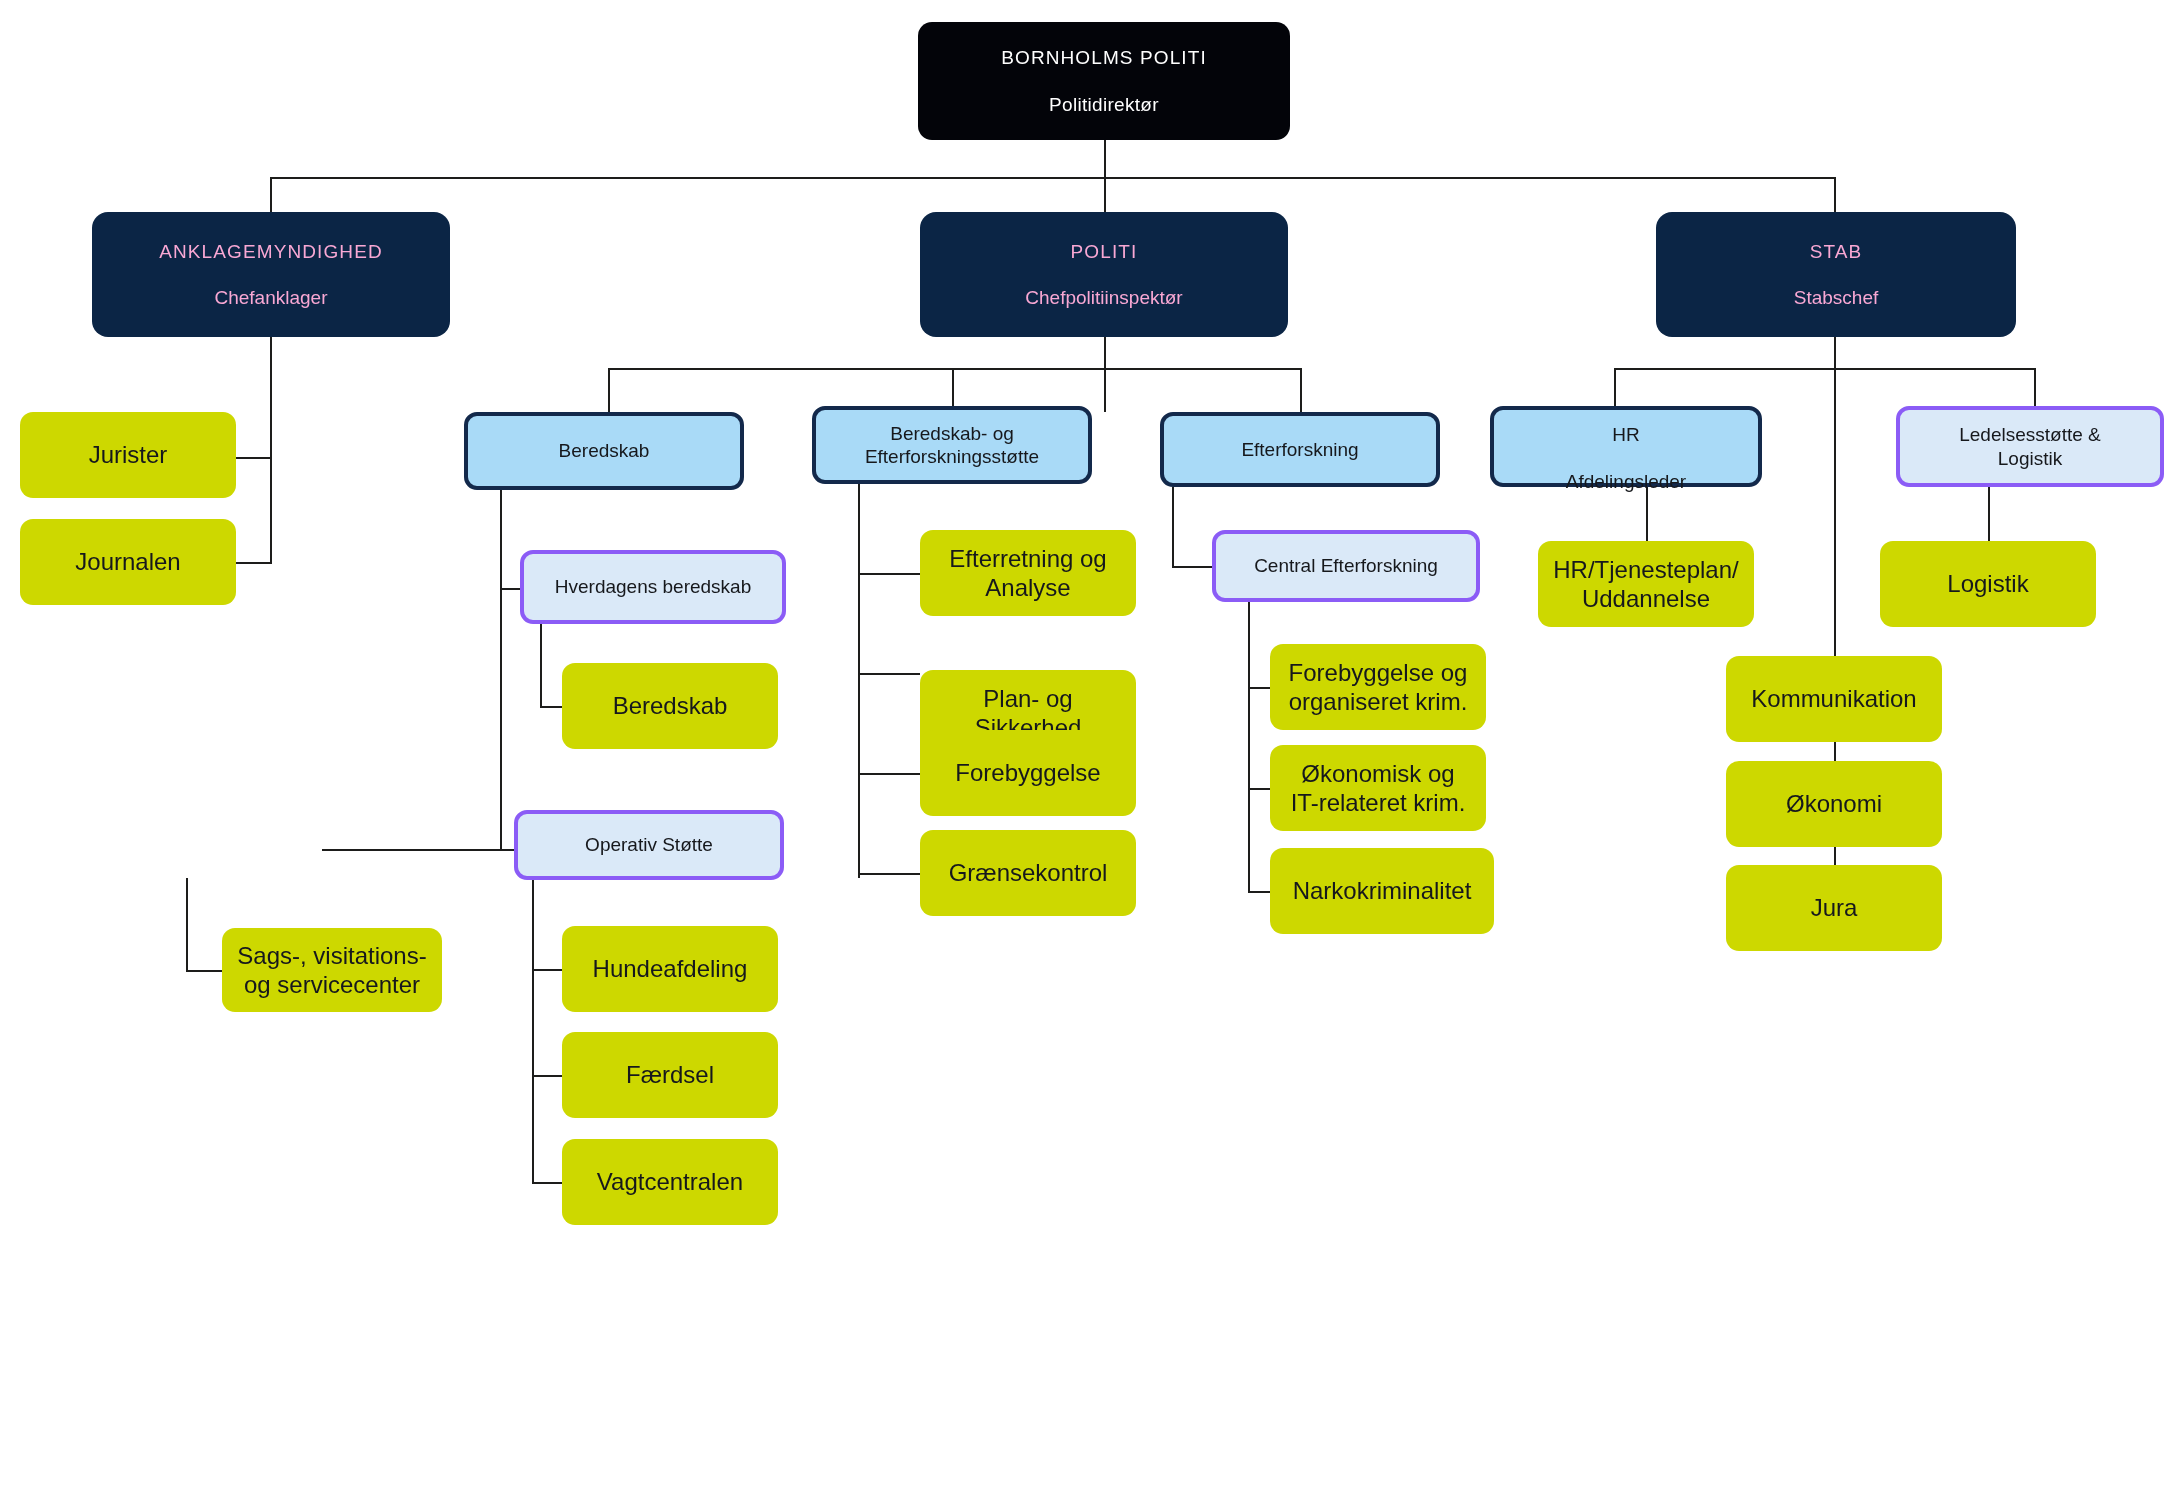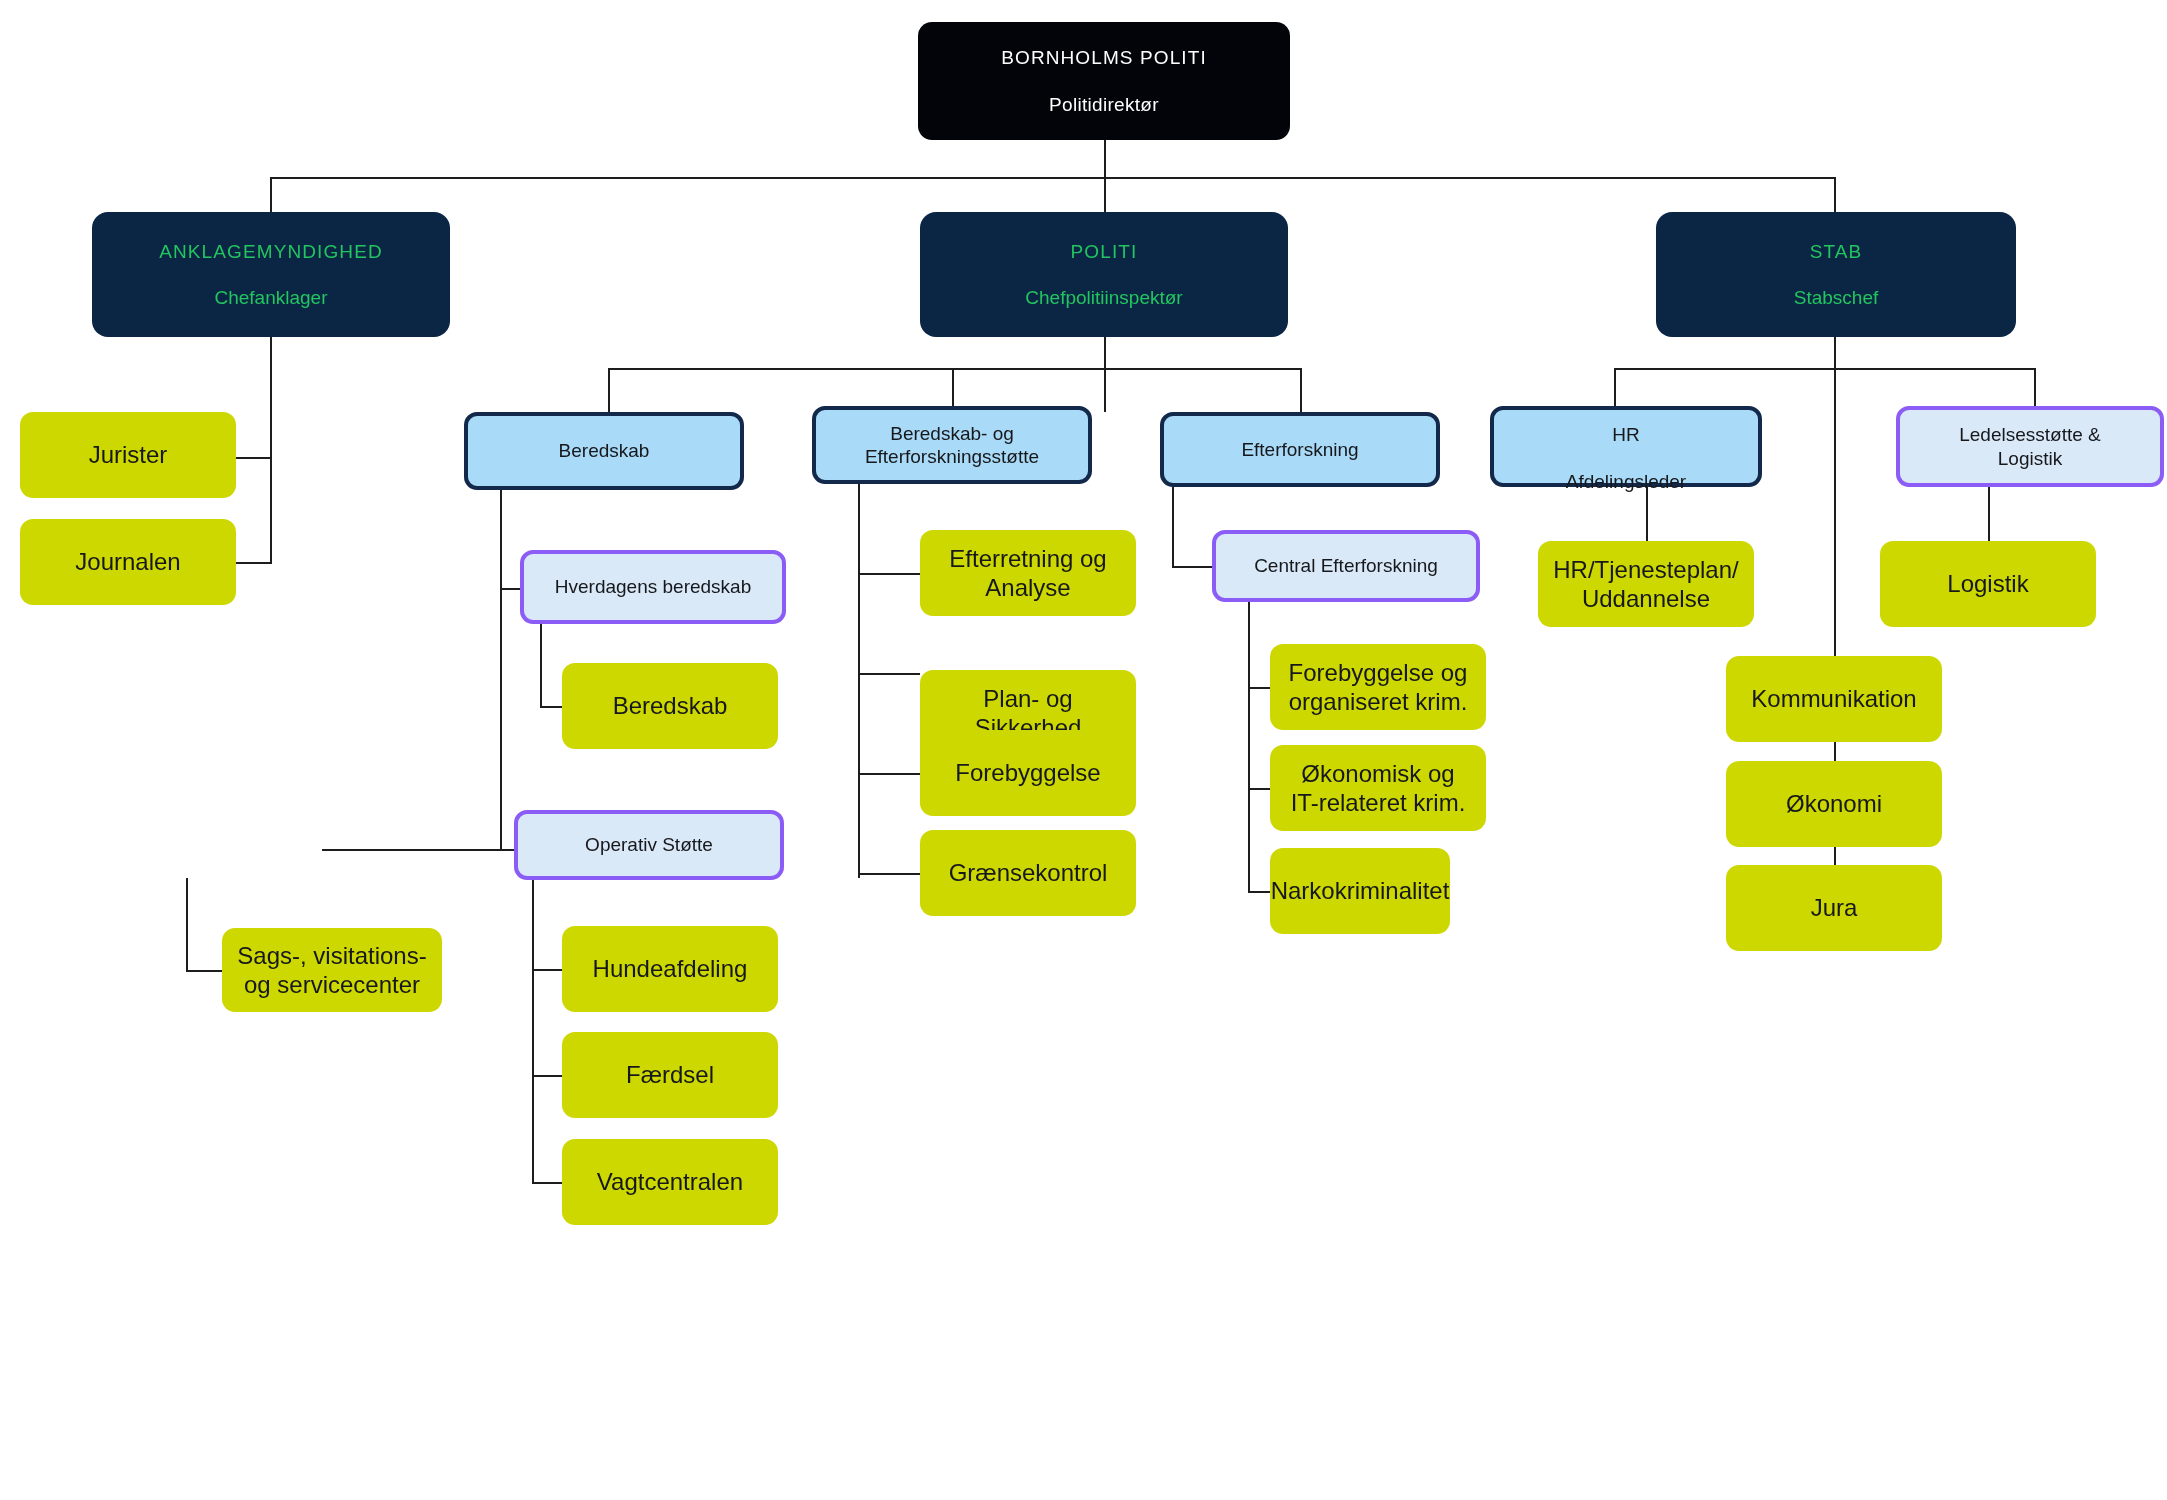--- a/index.html
+++ b/index.html
@@ -44,21 +44,21 @@
     color: #ffffff;
     border-radius: 14px;
     font-size: 19px;
     letter-spacing: .3px;
   }
   .node.root .ttl { font-weight: 400; letter-spacing: 1.1px; }
 
   
   .node.navy {
     background: #0b2545;
-    color: #22c55e;
+    color: #f9a8d4;
     border-radius: 16px;
     font-size: 19px;
   }
   .node.navy .ttl { letter-spacing: 1.1px; }
 
   
   .node.blue {
     background: #a9daf7;
     color: #16181c;
     border: 4px solid #13294b;
@@ -243,21 +243,21 @@
     <span>Central Efterforskning</span>
   </div>
   <div class="node lime" style="left:1270px; top:644px; width:216px; height:86px;">
     <span>Forebyggelse og
 organiseret krim.</span>
   </div>
   <div class="node lime" style="left:1270px; top:745px; width:216px; height:86px;">
     <span>Økonomisk og
 IT-relateret krim.</span>
   </div>
-  <div class="node lime" style="left:1270px; top:848px; width:180px; height:86px;">
+  <div class="node lime" style="left:1270px; top:848px; width:224px; height:86px;">
     <span>Narkokriminalitet</span>
   </div>
 
   <div class="node blue" style="left:1490px; top:406px; width:272px; height:81px;">
     <div>
       <span>HR</span><br>
       <span>Afdelingsleder</span>
     </div>
   </div>
   <div class="node paleblue" style="left:1896px; top:406px; width:268px; height:81px;">

